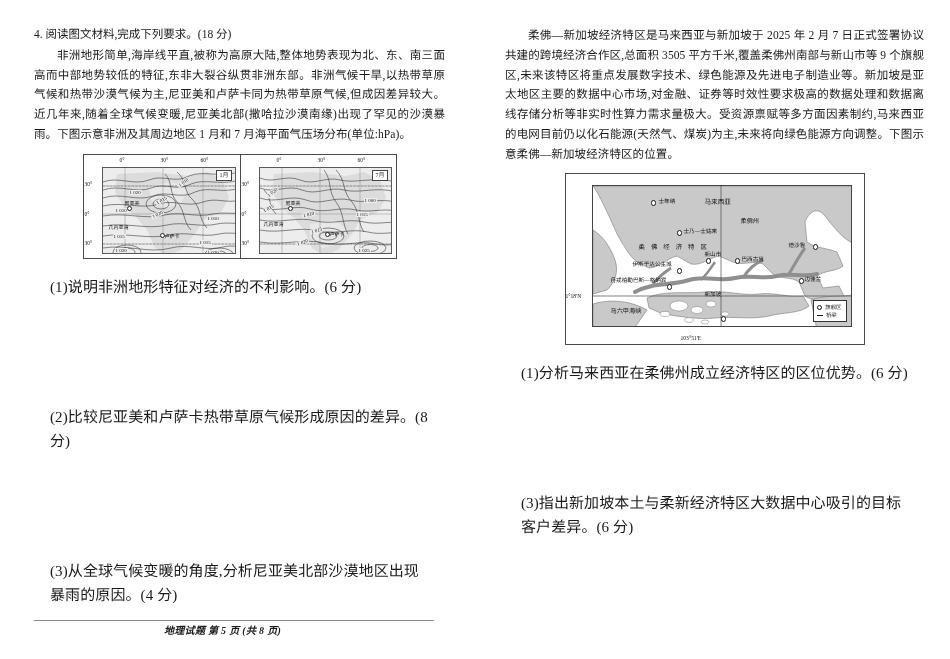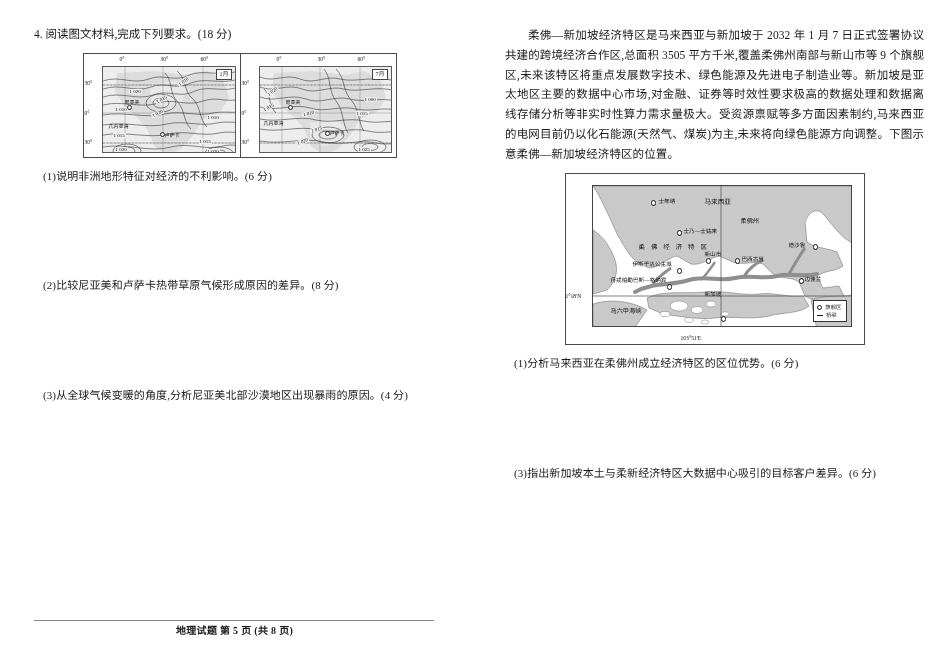--- a/index.html
+++ b/index.html
@@ -46,23 +46,23 @@
   .q-body {
     font-size: 11.5px;
     line-height: 1.72;
     text-align: justify;
     text-justify: inter-ideograph;
     text-indent: 2em;
     margin: 0;
     letter-spacing: .1px;
   }
   .sub-q {
-    font-size: 11px;
+    font-size: 15px;
     line-height: 1.6;
-    margin: 9px;
+    margin: 16px;
     letter-spacing: .1px;
   }
   .gap-xl  { height: 74px; }
 
   
   .figure-wrap {
     margin: 9px 0 10px 0;
     display: flex;
     justify-content: center;
   }
@@ -198,39 +198,40 @@
   }
 
   
   .footer {
     position: absolute;
     bottom: 22px;
     font-size: 10px;
     font-weight: bold;
     letter-spacing: .3px;
   }
-  .footer.left  { left: 176px; }
+  .footer.left  { left: 164px; font-style: italic; }
   .footer-rule {
     position: absolute;
     bottom: 38px;
     height: 0;
     border-top: 1px solid #8a8a8a;
   }
   .footer-rule.left  { left: 34px;  width: 400px; }
 </style>
 </head>
 <body>
 
 <div class="page">
 
   <div class="column col-left">
 
 
     <div class="q-head">4. 阅读图文材料,完成下列要求。(18 分)</div>
 
+    <p class="q-body">非洲地形简单,海岸线平直,被称为高原大陆,整体地势表现为北、东、南三面高而中部地势较低的特征,东非大裂谷纵贯非洲东部。非洲气候干旱,以热带草原气候和热带沙漠气候为主,尼亚美和卢萨卡同为热带草原气候,但成因差异较大。近几年来,随着全球气候变暖,尼亚美北部(撒哈拉沙漠南缘)出现了罕见的沙漠暴雨。下图示意非洲及其周边地区 1 月和 7 月海平面气压场分布(单位:hPa)。</p>
 
     <div class="figure-wrap">
       <div class="fig-africa">
 
         <div class="fig-panel">
           <span class="lon-lab" style="left:36px;">0°</span>
           <span class="lon-lab" style="left:77px;">30°</span>
           <span class="lon-lab" style="left:117px;">60°</span>
 
           <span class="lat-lab" style="top:26px;">30°</span>
@@ -375,21 +376,21 @@
 
     <div class="sub-q">(3)从全球气候变暖的角度,分析尼亚美北部沙漠地区出现暴雨的原因。(4 分)</div>
 
     <div class="footer-rule left"></div>
     <div class="footer left">地理试题 第 5 页 (共 8 页)</div>
   </div>
 
   <div class="column col-right">
 
 
-    <p class="q-body">柔佛—新加坡经济特区是马来西亚与新加坡于 2032 年 1 月 7 日正式签署协议共建的跨境经济合作区,总面积 3505 平方千米,覆盖柔佛州南部与新山市等 9 个旗舰区,未来该特区将重点发展数字技术、绿色能源及先进电子制造业等。新加坡是亚太地区主要的数据中心市场,对金融、证券等时效性要求极高的数据处理和数据离线存储分析等非实时性算力需求量极大。受资源禀赋等多方面因素制约,马来西亚的电网目前仍以化石能源(天然气、煤炭)为主,未来将向绿色能源方向调整。下图示意柔佛—新加坡经济特区的位置。</p>
+    <p class="q-body">柔佛—新加坡经济特区是马来西亚与新加坡于 2025 年 2 月 7 日正式签署协议共建的跨境经济合作区,总面积 3505 平方千米,覆盖柔佛州南部与新山市等 9 个旗舰区,未来该特区将重点发展数字技术、绿色能源及先进电子制造业等。新加坡是亚太地区主要的数据中心市场,对金融、证券等时效性要求极高的数据处理和数据离线存储分析等非实时性算力需求量极大。受资源禀赋等多方面因素制约,马来西亚的电网目前仍以化石能源(天然气、煤炭)为主,未来将向绿色能源方向调整。下图示意柔佛—新加坡经济特区的位置。</p>
 
     <div class="figure-wrap">
       <div class="fig-johor">
         <div class="johor-inner">
 
           <svg width="262" height="144" viewBox="0 0 262 144" style="position:absolute;left:0;top:0;">
 
             <rect x="0" y="0" width="262" height="144" fill="#ffffff"></rect>
 
             <path d="M0 0 H262 V58 C250 54, 240 40, 232 30 C224 20, 216 26, 212 36 L214 56 C222 62, 234 62, 244 66 L250 80 C242 86, 232 84, 224 90 L230 102 L246 100 L252 112 L240 120 C232 112, 220 116, 212 110 L206 96 C198 90, 188 94, 180 88 L170 78 C160 74, 150 80, 140 76 L126 70 C116 72, 108 80, 98 78 L84 70 C74 72, 66 82, 56 82 L44 76 C36 70, 30 58, 24 48 L16 30 C10 18, 6 8, 0 0 Z" fill="#c9c9c9" stroke="#7a7a7a" stroke-width="0.6"></path>

